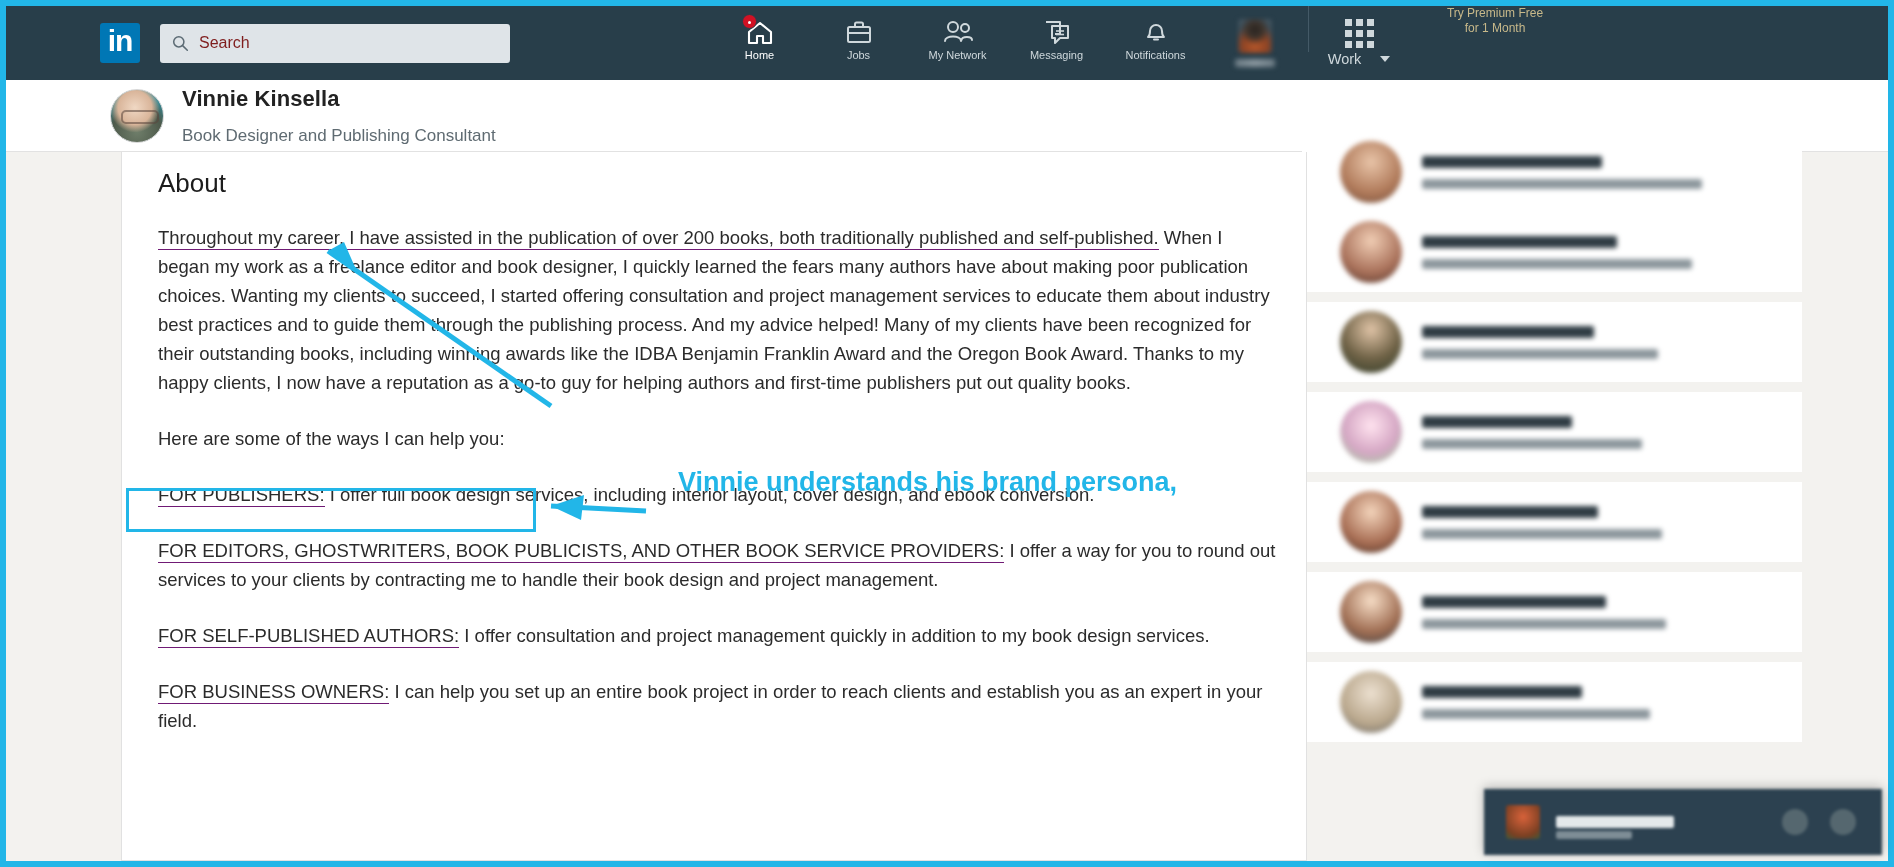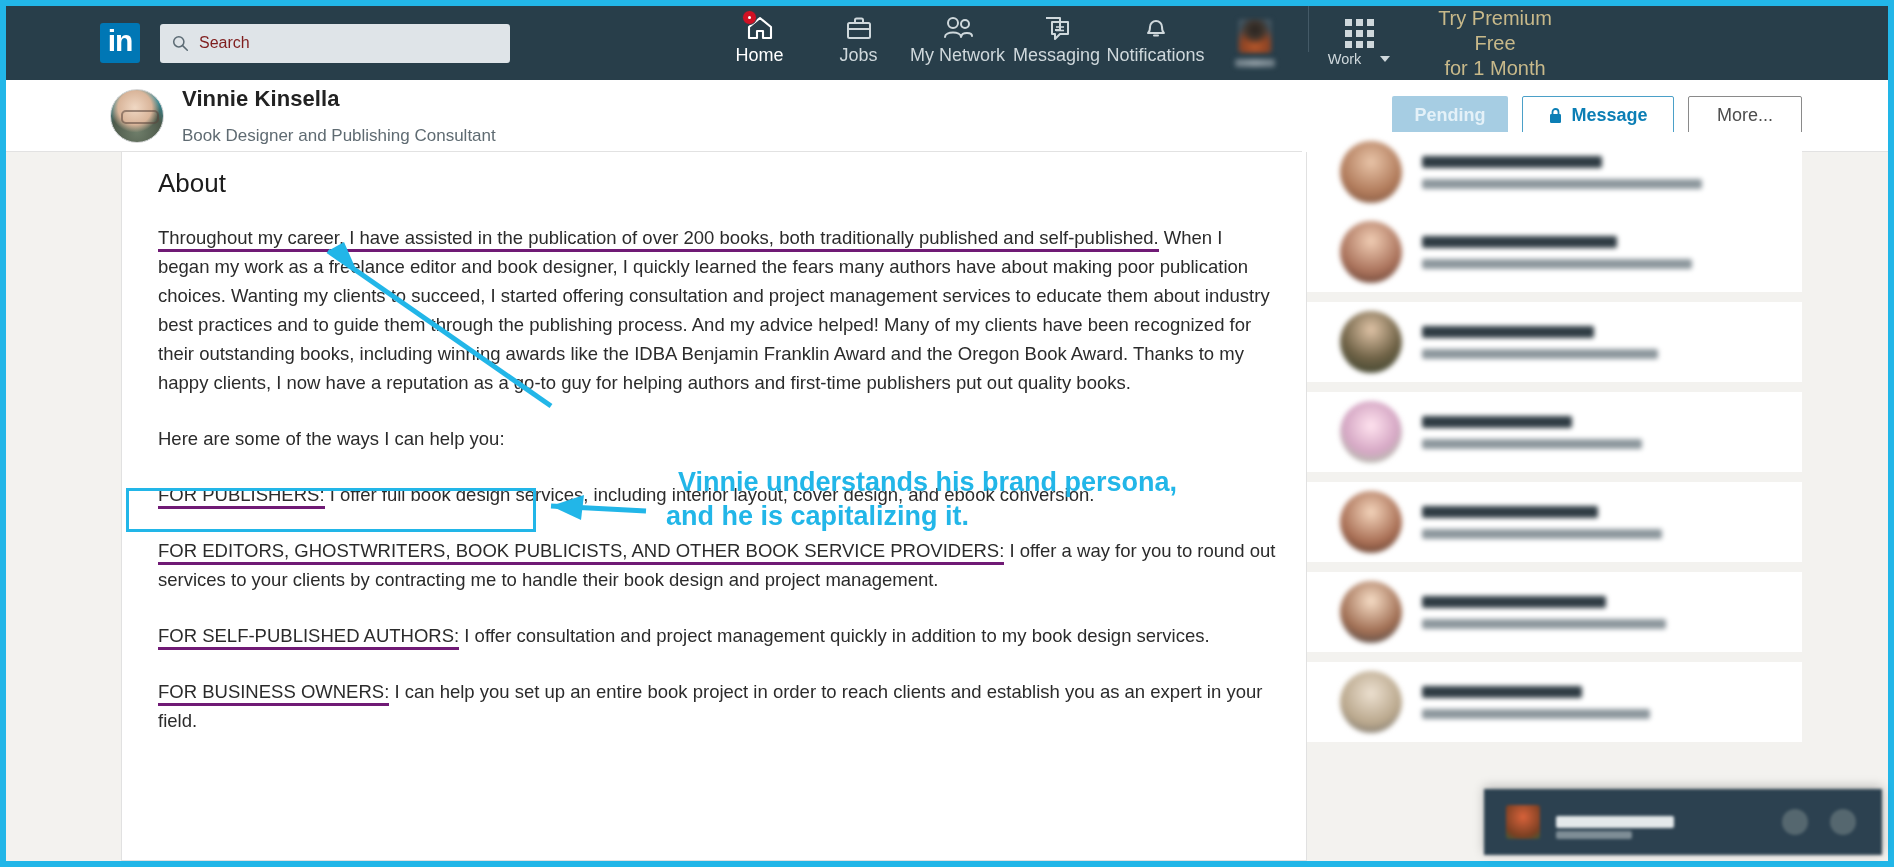--- a/index.html
+++ b/index.html
@@ -55,21 +55,21 @@
   .nav-items {
     margin-left: 200px;
     display: flex; align-items: flex-start;
     height: 74px;
   }
   .nav-item {
     width: 99px; height: 66px;
     display: flex; flex-direction: column;
     align-items: center; justify-content: center;
     position: relative;
-    color: #cfd8dc; font-size: 18px;
+    color: #cfd8dc; font-size: 11px;
   }
   .nav-item.active { color: #ffffff; }
   .nav-ico { height: 30px; display: flex; align-items: center; justify-content: center; position: relative; }
   .nav-label { margin-top: 2px; white-space: nowrap; }
   .badge-dot {
     position: absolute; top: -3px; right: 18px;
     width: 15px; height: 15px; border-radius: 50%;
     background: #d11124;
     border: 1px solid #283e4a;
   }
@@ -113,21 +113,21 @@
   .grid-ico i { display: block; width: 7px; height: 7px; background: #cfd8dc; }
   .work-label { display: flex; align-items: center; gap: 19px; }
   .caret {
     width: 0; height: 0;
     border-left: 5px solid transparent;
     border-right: 5px solid transparent;
     border-top: 6px solid #cfd8dc;
   }
   .premium {
     margin-left: 10px; width: 160px;
-    color: #c8b98a; font-size: 20px;
+    color: #c8b98a; font-size: 12px;
     text-align: center; line-height: 1.25;
   }
 
   
   .profile-bar {
     position: absolute; left: 0; top: 74px;
     width: 1882px; height: 72px;
     background: #ffffff;
     border-bottom: 1px solid #e2e2e2;
     display: flex; align-items: center;
@@ -190,21 +190,21 @@
   }
   .about-body {
     margin: 24px 0 0 36px;
     width: 1118px;
     font-size: 18.5px;
     color: #2b2b2b;
     line-height: 29px;
   }
   .about-body p { margin-bottom: 27px; }
   .ul-cyan {
-    border-bottom: 3px solid #701a75;
+    border-bottom: 1px solid #701a75;
     padding-bottom: 1px;
   }
 
   
   .right-col {
     position: absolute; left: 1296px; top: -6px;
     width: 586px; height: 715px;
   }
   .sug {
     position: absolute; left: 0; width: 500px; height: 80px;
@@ -363,31 +363,20 @@
       </div>
     </div>
   </div>
 
   <div class="profile-bar">
     <div class="pb-avatar"></div>
     <div class="pb-text">
       <div class="pb-name">Vinnie Kinsella</div>
       <div class="pb-head">Book Designer and Publishing Consultant</div>
     </div>
-    <div class="pb-actions">
-      <div class="btn btn-pending">Pending</div>
-      <div class="btn btn-message">
-        <svg width="15" height="18" viewBox="0 0 15 18">
-          <rect x="2" y="7" width="11" height="9" rx="1.2" fill="#0b7eb5"></rect>
-          <path d="M4.5 7 V5 a3 3 0 0 1 6 0 V7" fill="none" stroke="#0b7eb5" stroke-width="1.8"></path>
-        </svg>
-        <span>Message</span>
-      </div>
-      <div class="btn btn-more">More...</div>
-    </div>
   </div>
 
   <div class="body-area">
 
     <div class="right-col">
       <div class="right-white"></div>
 
       <div class="sug" style="top:-14px">
         <div class="sug-av" style="background:radial-gradient(circle at 50% 34%,#e8c4a8,#b07a5a 60%,#6b4a3a 100%);"></div>
         <div class="sug-lines">
@@ -479,15 +468,14 @@
     <path d="M 322 245 L 545 400" stroke="#22b6e8" stroke-width="5" fill="none"></path>
     <polygon points="322,245 352,268 338,236" fill="#22b6e8"></polygon>
 
     <path d="M 640 505 L 545 500" stroke="#22b6e8" stroke-width="5" fill="none"></path>
     <polygon points="545,500 578,489 575,514" fill="#22b6e8"></polygon>
   </svg>
 
   <div class="anno-box" style="left:120px; top:482px; width:410px; height:44px;"></div>
 
   <div class="anno-text" style="left:640px; top:460px;margin-left:32px;">Vinnie understands his brand persona,</div>
-  <div class="anno-text" style="left:660px; top:494px;">and he is capitalizing it.</div>
 
 </div>
 
 </body></html>

